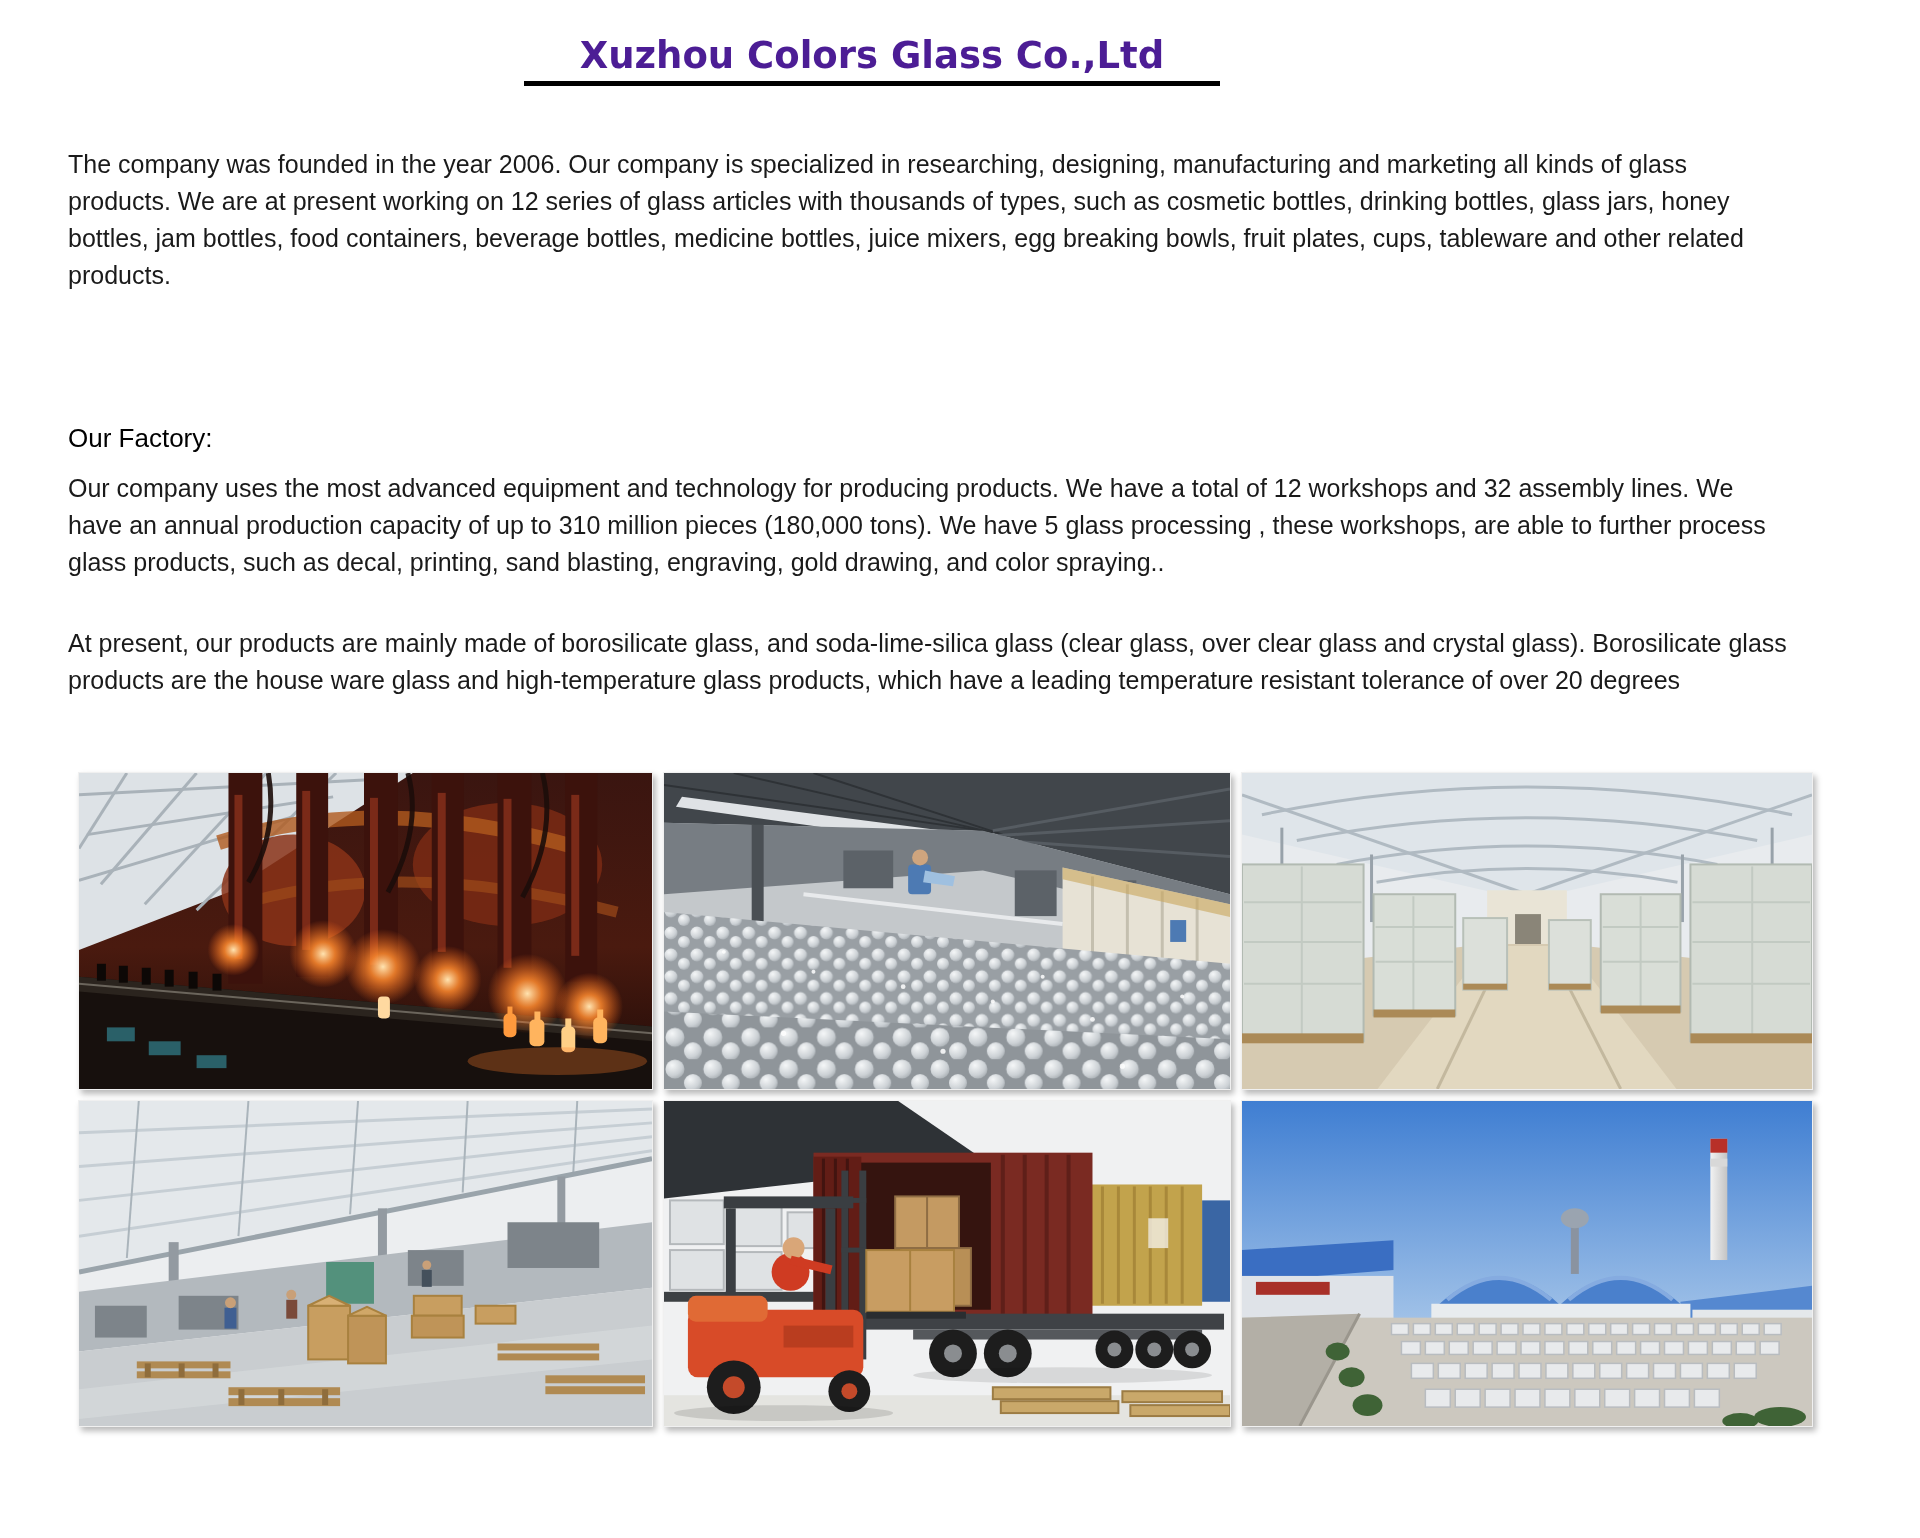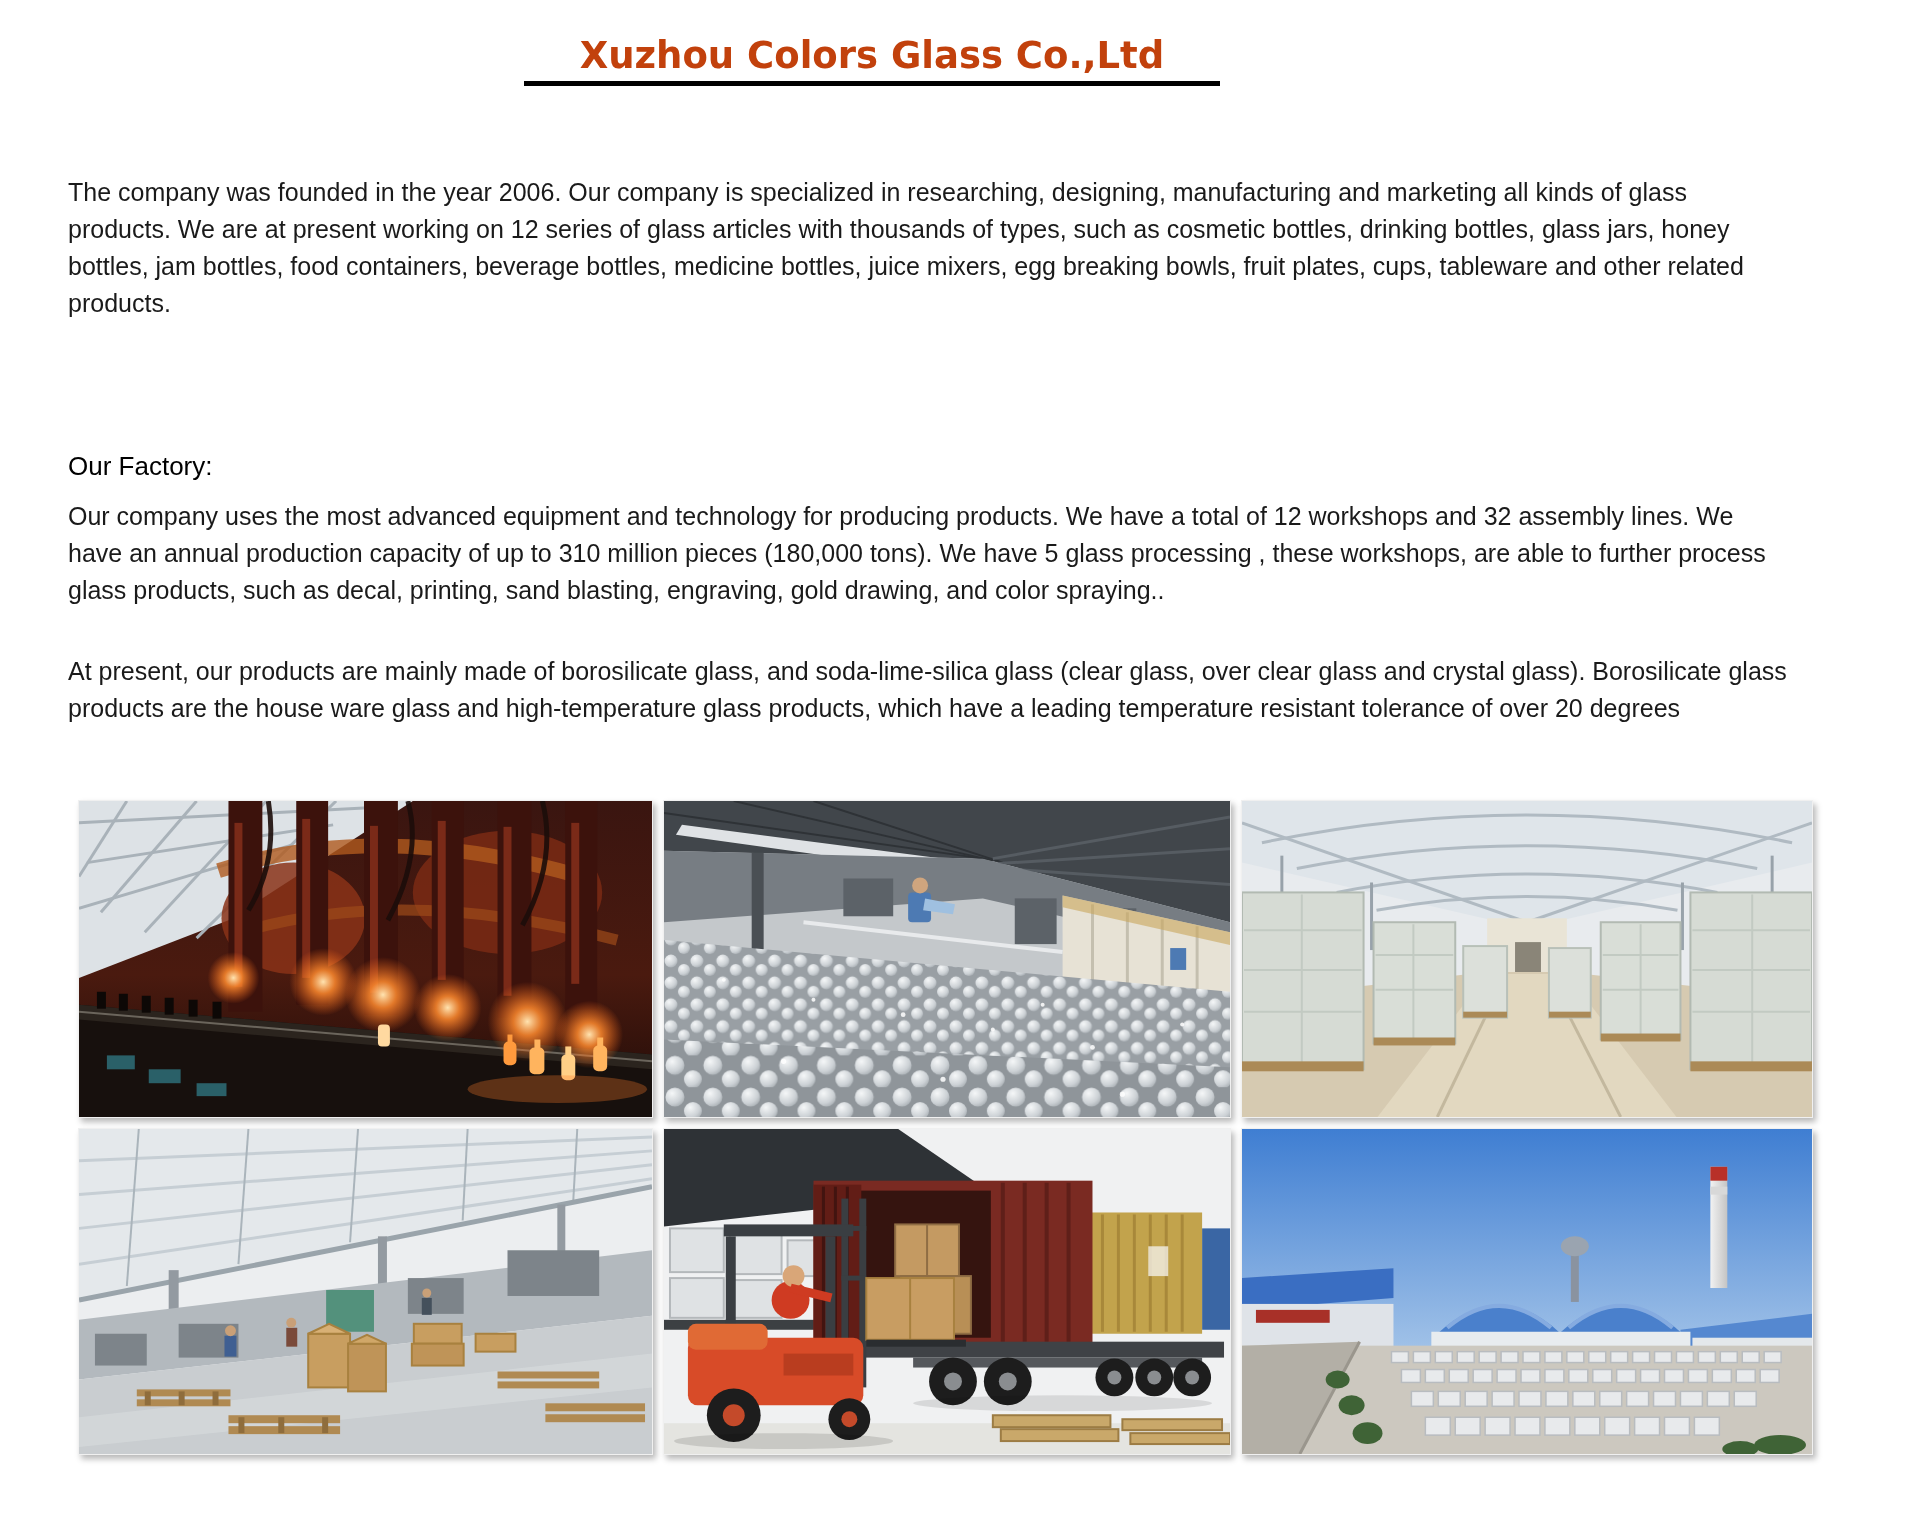--- a/index.html
+++ b/index.html
@@ -14,32 +14,32 @@
     margin-top:34px;
     width:100%;
     text-align:center;
     transform:translateX(-88px);
   }
   .doc-title{
     display:inline-block;
     font-family:"DejaVu Sans", sans-serif;
     font-weight:bold;
     font-size:37px;
-    color:#c2410c;
+    color:#4c1d95;
     border-bottom:5px solid #000;
     padding:0 56px 4px 56px;
     white-space:nowrap;
   }
   .para{
     margin:0 0 0 68px;
     font-size:25px;
     line-height:37px;
     white-space:nowrap;
   }
-  .para-intro{margin-top:88px;}
+  .para-intro{margin-top:60px;}
   .factory-heading{
     margin:126px 0 0 68px;
     font-size:26px;
     line-height:37px;
     font-weight:normal;
     color:#000;
   }
   .para-factory{margin-top:13px;}
   .para-materials{margin-top:44px;}
   .photo-grid{

